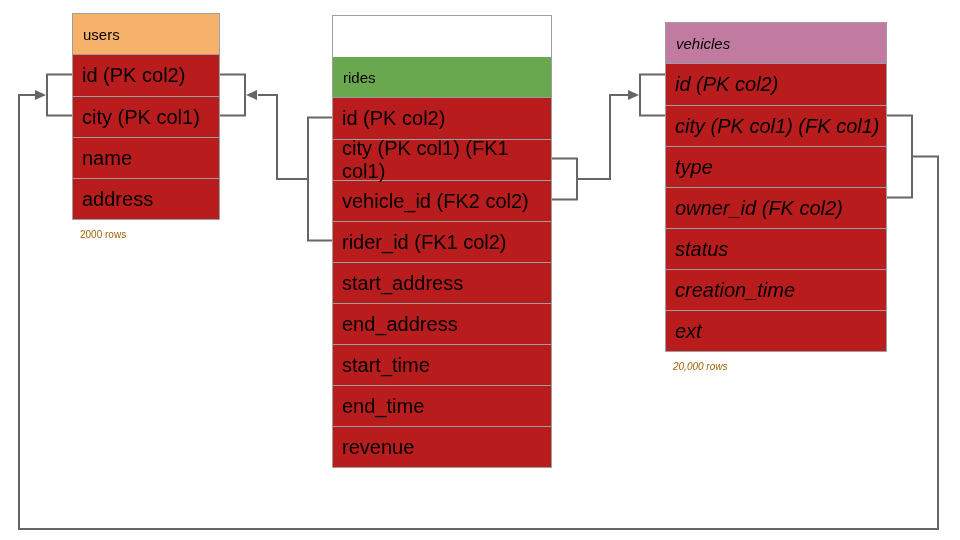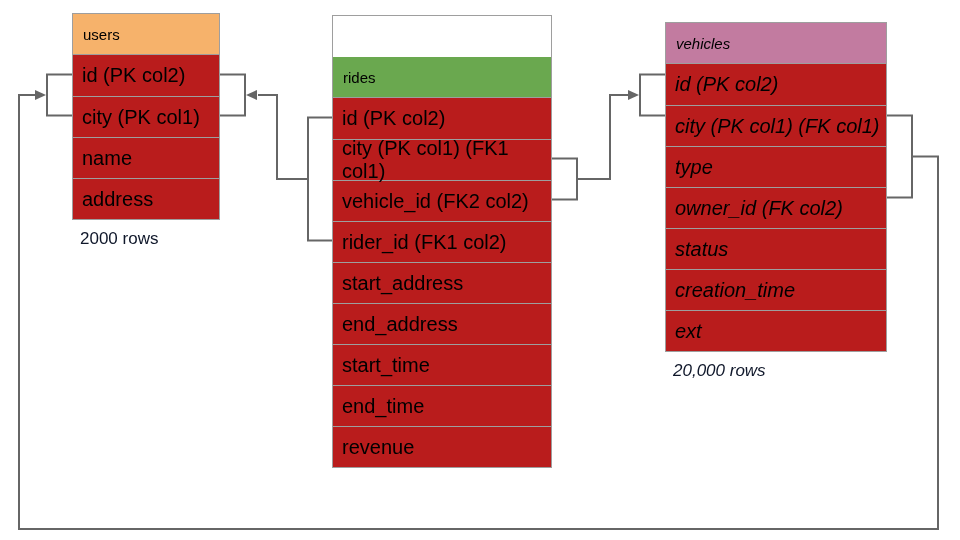--- a/index.html
+++ b/index.html
@@ -57,22 +57,22 @@
     padding-left: 9px;
     font-size: 20px;
     color: #000000;
     background: #b91c1c;
   }
   .tbl-row + .tbl-row {
     border-top: 1px solid #9e9e9e;
   }
   .tbl-caption {
     padding: 9px 0 0 8px;
-    font-size: 17px;
-    color: #0f172a;
+    font-size: 10px;
+    color: #a16207;
   }
   #table-users    { left: 72px;  top: 13px; width: 148px; }
   #table-rides    { left: 332px; top: 15px; width: 220px; }
   #table-vehicles { left: 665px; top: 22px; width: 222px; font-style: italic; }
 </style>
 </head>
 <body>
 
 <div class="diagram">
 

